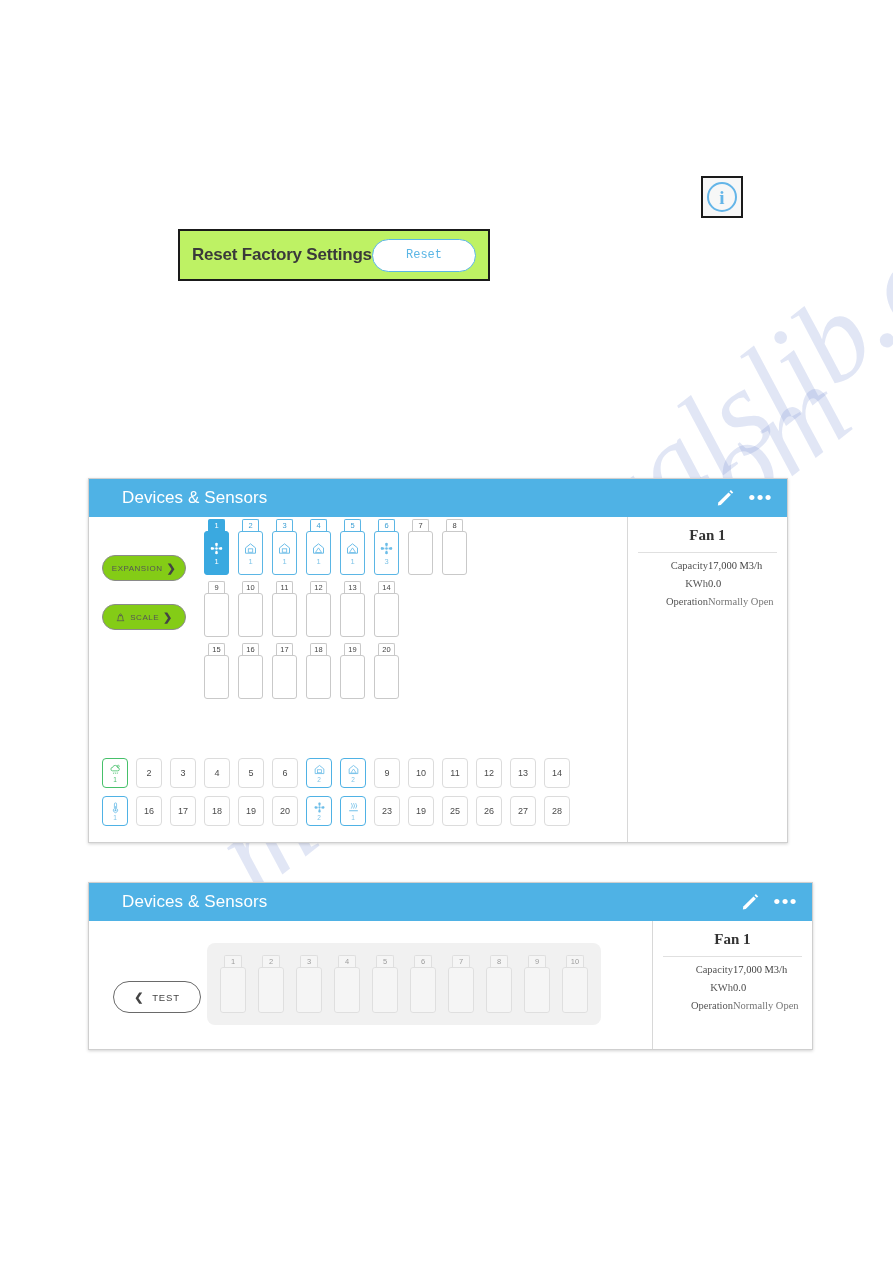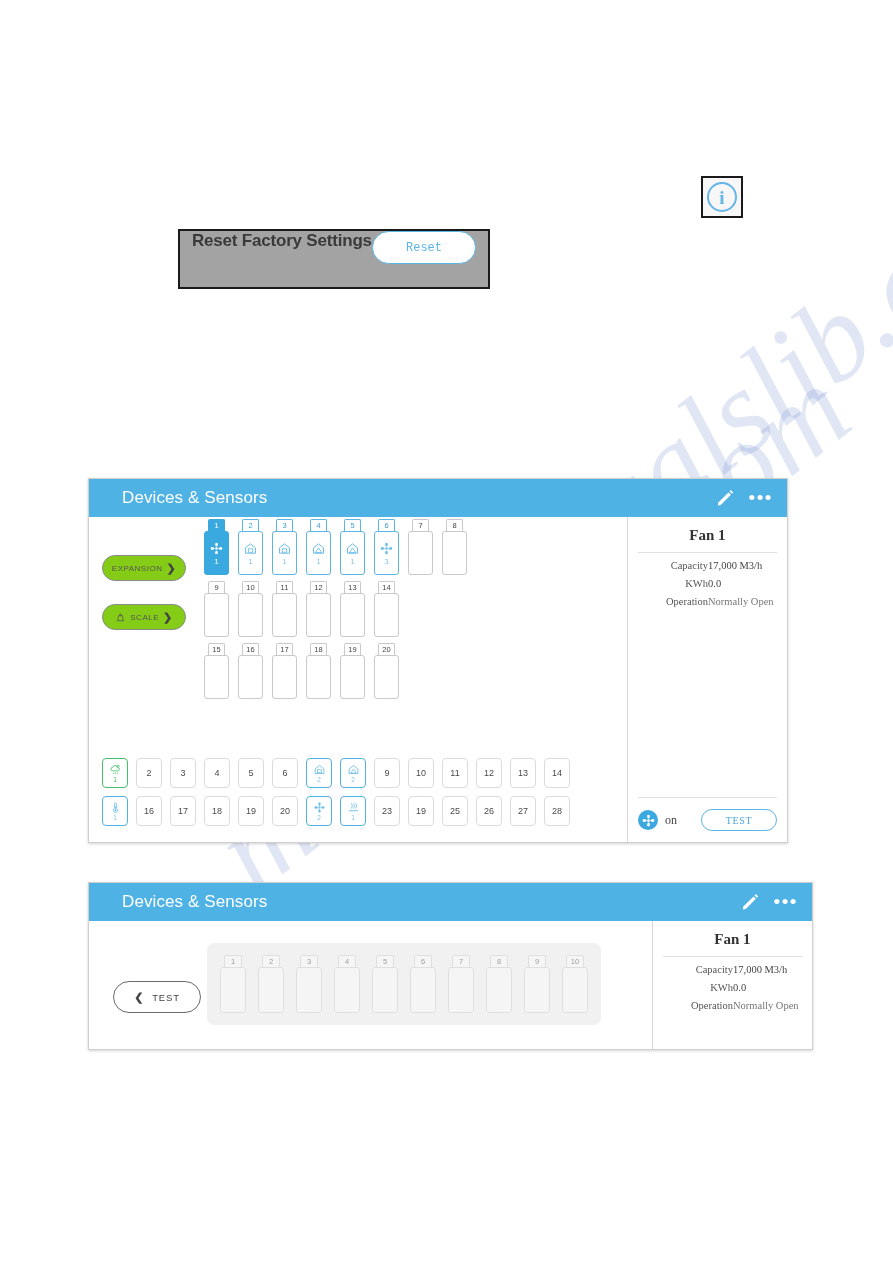--- a/index.html
+++ b/index.html
@@ -37,23 +37,23 @@
     width:30px;height:30px;border-radius:50%;
     border:2.5px solid #64b5e8;box-sizing:border-box;
     display:flex;align-items:center;justify-content:center;
     color:#64b5e8;font-size:19px;font-weight:bold;
     font-family:"Liberation Serif",serif;
     line-height:1;
   }
 
   
   .reset-box{
-    position:absolute;left:178px;top:229px;width:312px;height:60px;
-    border:2px solid #1a1a1a;background:#a3a3a3;box-sizing:border-box;
-    display:flex;align-items:flex-start;z-index:6;
+    position:absolute;left:178px;top:229px;width:312px;height:52px;
+    border:2px solid #1a1a1a;background:#bef264;box-sizing:border-box;
+    display:flex;align-items:center;z-index:6;
   }
   .reset-label{
     margin-left:12px;font-size:17px;font-weight:bold;color:#3a3a3a;
     letter-spacing:-0.2px;
   }
   .reset-btn{
     margin-left:auto;margin-right:12px;
     width:104px;height:33px;border:1.6px solid #5bb6e5;border-radius:17px;
     background:#ffffff;color:#5bb6e5;font-size:12px;
     display:flex;align-items:center;justify-content:center;
@@ -519,35 +519,20 @@
           <div class="spec-row">
             <div class="spec-key">KWh</div>
             <div class="spec-val dark">0.0</div>
           </div>
           <div class="spec-row">
             <div class="spec-key">Operation</div>
             <div class="spec-val">Normally Open</div>
           </div>
         </div>
 
-      <div class="status-bar">
-        <div class="fan-dot">
-          <svg width="15" height="15" viewBox="0 0 24 24">
-            <g fill="#ffffff">
-              <circle cx="12" cy="12" r="2.2"></circle>
-              <path d="M12 2.6c1.7 0 2.7 1.4 2.2 3l-1 3.2h-2.4l-1-3.2c-.5-1.6.5-3 2.2-3z"></path>
-              <path d="M21.4 12c0 1.7-1.4 2.7-3 2.2l-3.2-1v-2.4l3.2-1c1.6-.5 3 .5 3 2.2z"></path>
-              <path d="M12 21.4c-1.7 0-2.7-1.4-2.2-3l1-3.2h2.4l1 3.2c.5 1.6-.5 3-2.2 3z"></path>
-              <path d="M2.6 12c0-1.7 1.4-2.7 3-2.2l3.2 1v2.4l-3.2 1c-1.6.5-3-.5-3-2.2z"></path>
-            </g>
-          </svg>
-        </div>
-        <div class="status-txt">on</div>
-        <div class="test-btn">TEST</div>
-      </div>
     </div>
   </div>
 </div>
 
 <div class="card" id="panel2" style="left:88px;top:882px;width:725px;height:168px;">
   <div class="card-header">
     <div class="card-title">Devices &amp; Sensors</div>
     <div class="hdr-actions">
       <svg class="pencil-icon" viewBox="0 0 24 24">
         <path d="M4 17.5 16.2 5.3l2.9 2.9L6.9 20.4 3.4 21z" fill="#ffffff"></path>

